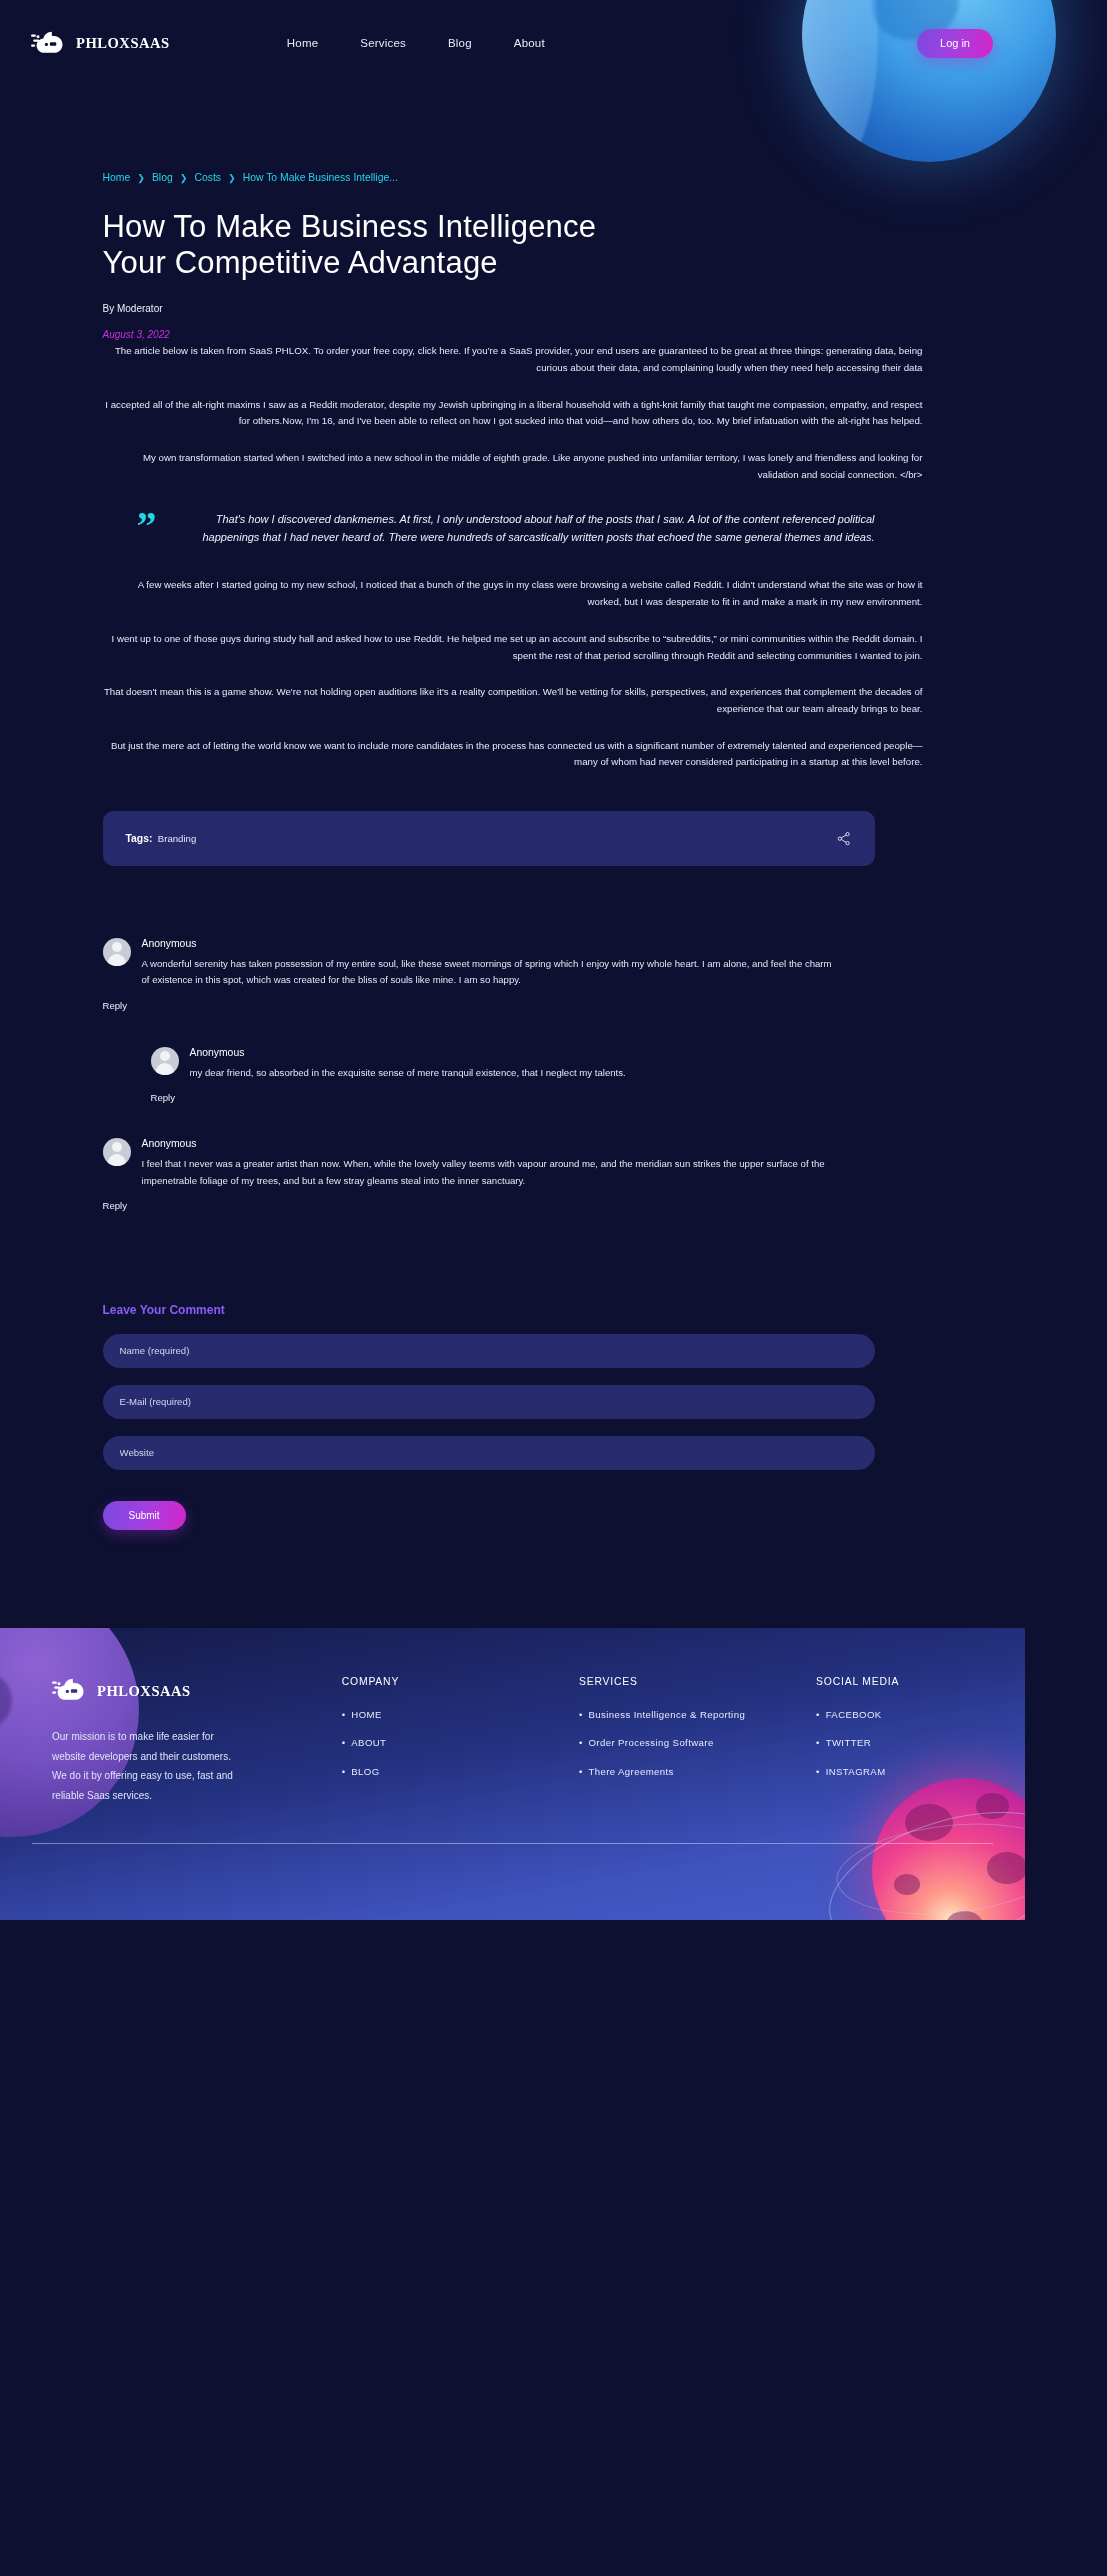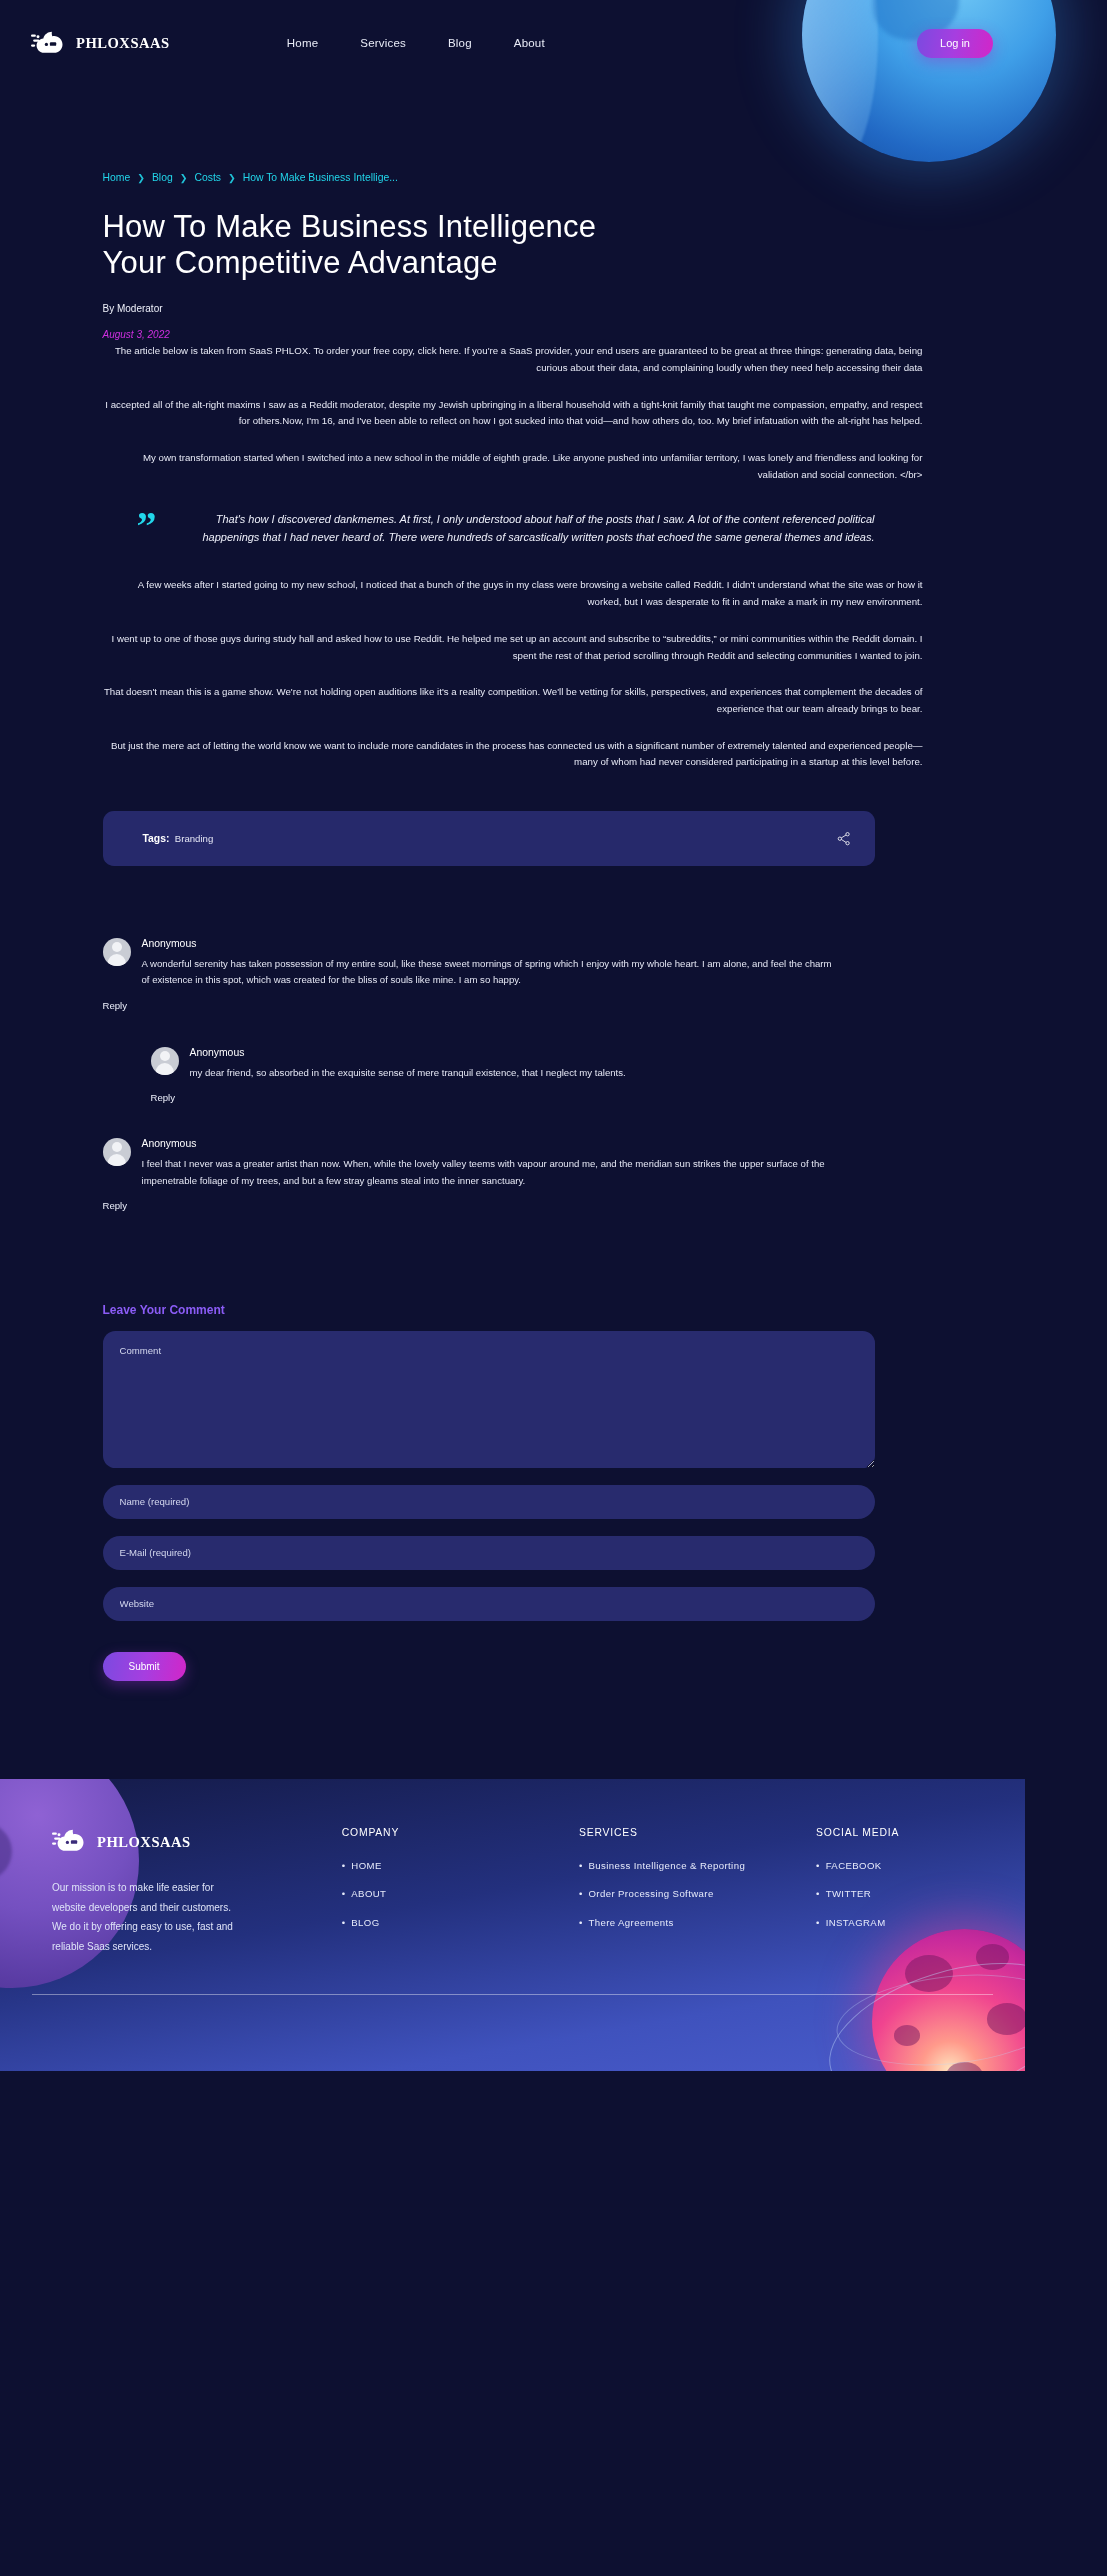--- a/index.html
+++ b/index.html
@@ -120,21 +120,21 @@
   .quote-glyph { flex:none; color:#22d6ea; font-size:40px; line-height:.82;
     font-family:"Liberation Serif", serif; font-weight:700; }
   .quote-text { font-size:11px; line-height:1.68; font-style: italic; color:#eef0fa; }
 
   
   .tags-bar {
     margin: 40px 0 0 0; height: 55px; border-radius: 10.8px;
     background:#26296b; display:flex; align-items:center;
     padding: 0 23px; width: 772px;
   }
-  .tags-label { font-size:10.4px; font-weight:700; color:#fff;margin-left:17px; }
+  .tags-label { font-size:10.4px; font-weight:700; color:#fff; }
   .tags-value { font-size:9.6px; color:#e4e6f5; margin-left:5.4px; }
   .share-icon { margin-left:auto; width:15.4px; height:15.4px; opacity:.92; cursor:pointer; }
 
   
   .comments { margin-top: 72px; }
   .comment { display:flex; gap:11px; }
   .comment.nested { margin-left: 48px; margin-top: 35px; }
   .avatar {
     flex:none; width:28px; height:28px; border-radius:50%;
     background:#c9ccd4; position:relative; overflow:hidden;
@@ -295,21 +295,20 @@
           </div>
         </div>
         <a href="#" class="reply-link">Reply</a>
       </div>
 
     </section>
 
     <section>
       <h2 class="form-title">Leave Your Comment</h2>
 
-      <textarea class="field" placeholder="Comment" style=""></textarea>
 
       <input class="field" type="text" placeholder="Name (required)" style="">
 
       <input class="field" type="email" placeholder="E-Mail (required)" style="">
 
       <input class="field" type="text" placeholder="Website" style="">
 
       <button class="submit-btn">Submit</button>
     </section>
   </main>

